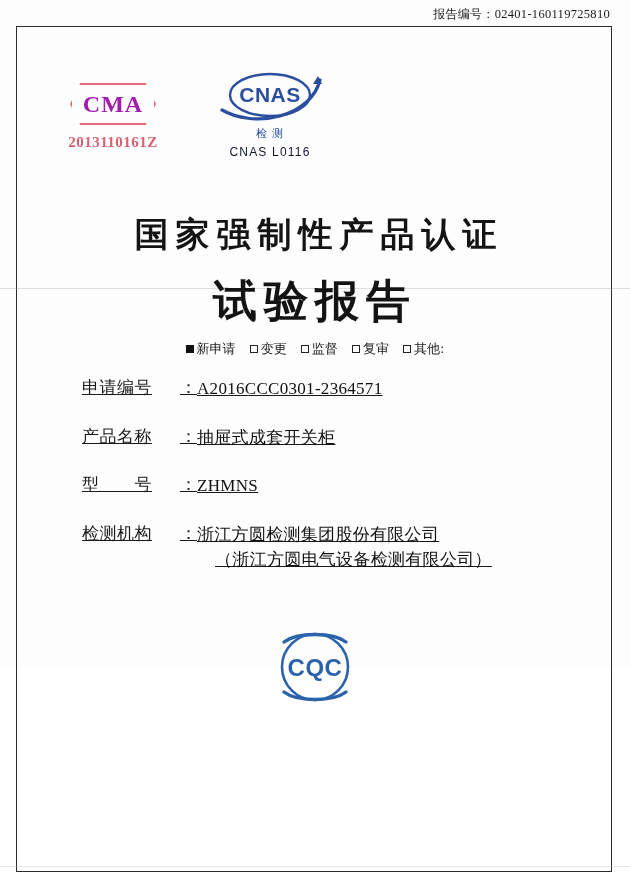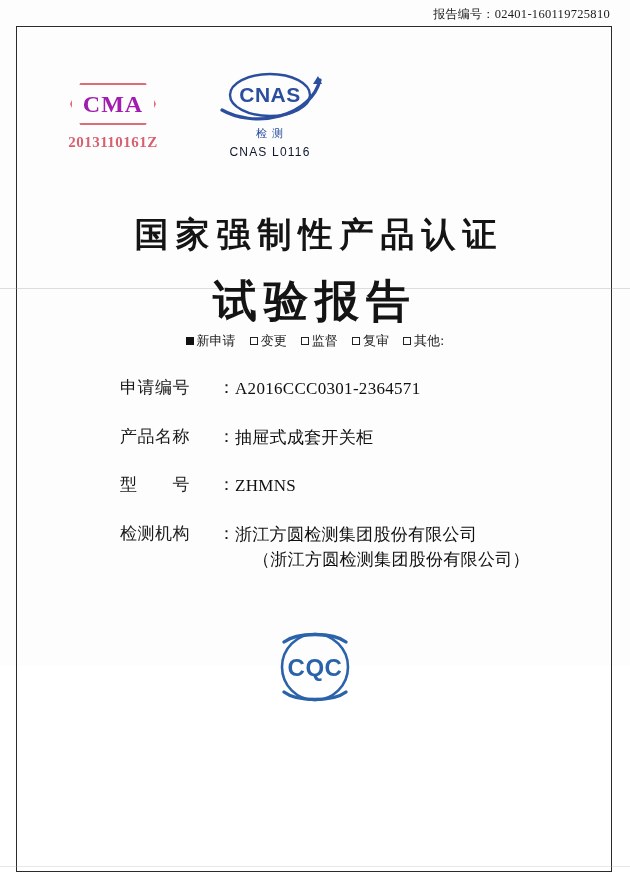--- a/index.html
+++ b/index.html
@@ -171,21 +171,21 @@
     left: 0;
     top: 332px;
     width: 100%;
     text-align: center;
     font-size: 13px;
     font-family: "DejaVu Sans", sans-serif;
     color: #1a1a1a;
   }
   .checkrow .opt {
     display: inline-block;
-    margin: 0 5px;
+    margin: 8px 5px;
     white-space: nowrap;
   }
   .checkrow .box {
     display: inline-block;
     width: 8px;
     height: 8px;
     border: 1px solid #222;
     margin-right: 3px;
     vertical-align: middle;
     box-sizing: border-box;
@@ -204,21 +204,22 @@
   .fields {
     position: absolute;
     left: 0;
     top: 376px;
     width: 100%;
   }
   .field {
     display: flex;
     align-items: flex-start;
     margin-bottom: 23px;
-    padding-left: 120px;
+    padding-left: 82px;
+    text-decoration: underline;
   }
   .field .f-label {
     width: 98px;
     flex: 0 0 98px;
     font-family: "DejaVu Serif", serif;
     font-size: 17px;
     color: #1a1a1a;
     letter-spacing: 0.5px;
   }
   .field .f-colon {
@@ -325,21 +326,21 @@
       <span class="f-label">型　　号</span>
       <span class="f-colon">：</span>
       <span class="f-value">ZHMNS</span>
     </div>
 
     <div class="field">
       <span class="f-label">检测机构</span>
       <span class="f-colon">：</span>
       <span class="f-value">
         <span>浙江方圆检测集团股份有限公司</span>
-        <span class="line2">（浙江方圆检测集团股份有限公司）</span>
+        <span class="line2">（浙江方圆电气设备检测有限公司）</span>
       </span>
     </div>
 
   </div>
 
   <div class="cqc-wrap">
     <svg width="104" height="78" viewBox="0 0 104 78" xmlns="http://www.w3.org/2000/svg">
       <circle cx="52" cy="39" r="33" fill="none" stroke="#2b63ab" stroke-width="2.6"></circle>
       <path d="M21 14 C 34 4, 70 4, 83 14" fill="none" stroke="#2b63ab" stroke-width="3.4" stroke-linecap="round"></path>
       <path d="M21 64 C 34 74, 70 74, 83 64" fill="none" stroke="#2b63ab" stroke-width="3.4" stroke-linecap="round"></path>

